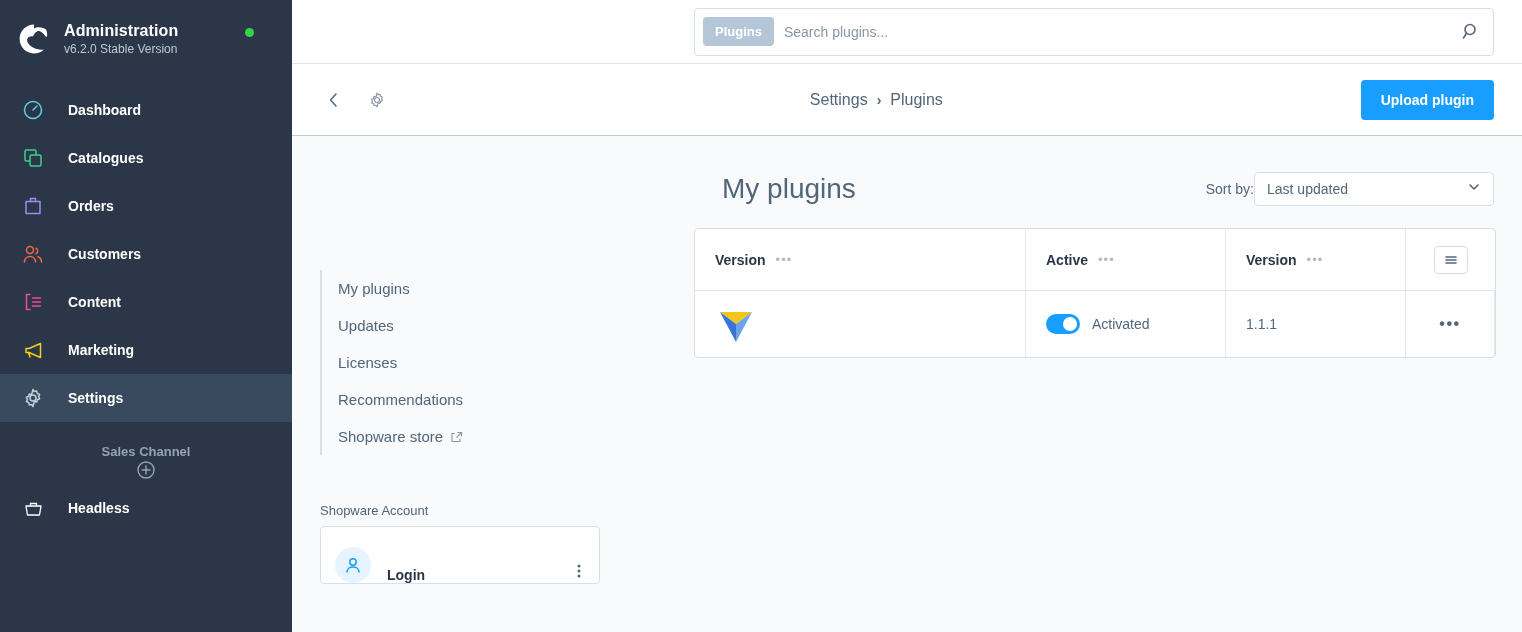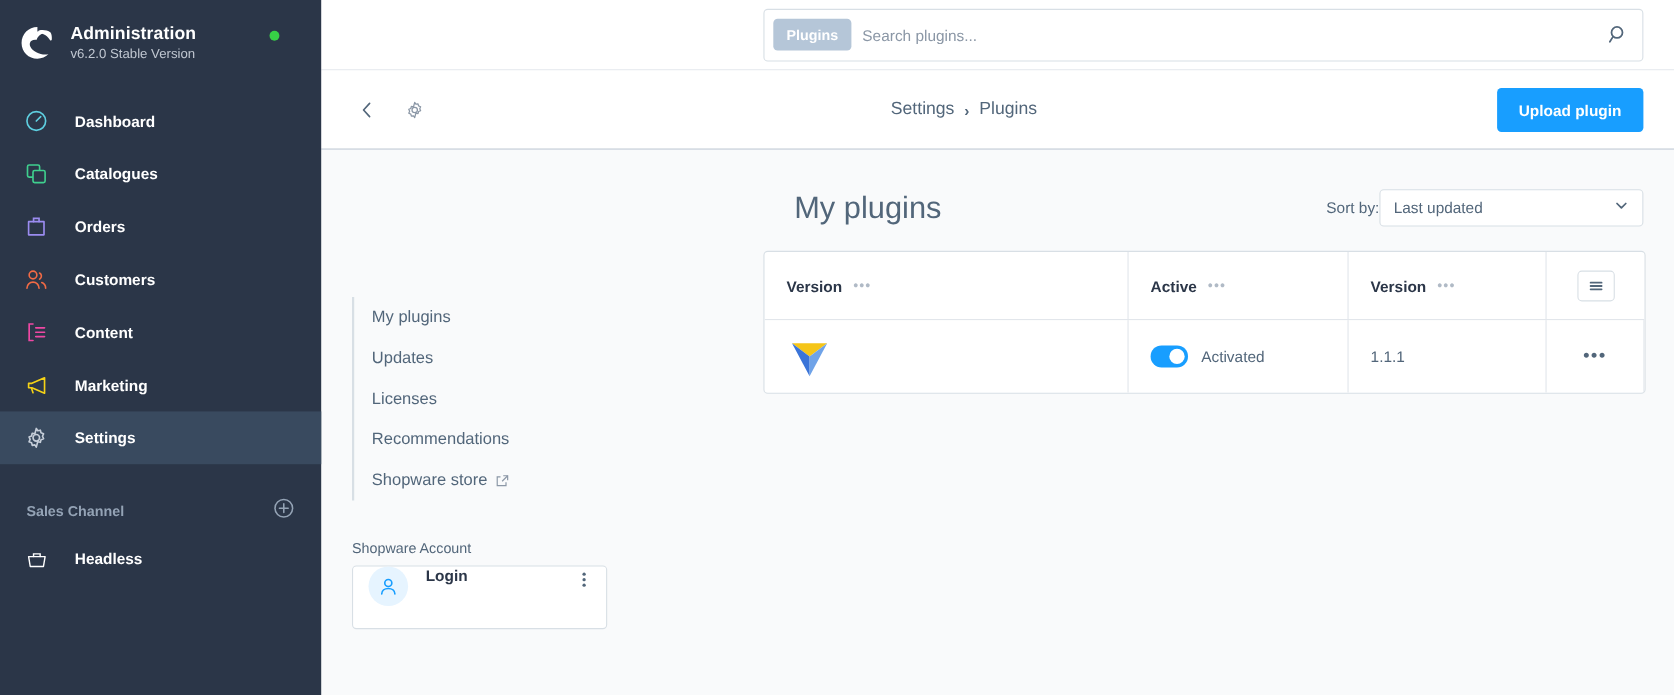--- a/index.html
+++ b/index.html
@@ -34,21 +34,21 @@
     display: flex; align-items: center;
     height: 48px; padding-left: 18px;
     cursor: pointer;
   }
   .nav-item.active { background: #394a5f; }
   .nav-ico { width: 30px; flex: 0 0 30px; display: flex; align-items: center; justify-content: center; margin-right: 20px; }
   .nav-label { color: #fff; font-size: 14px; font-weight: bold; }
 
   .sc-head {
     display: flex; align-items: center; justify-content: space-between;
-    padding: 0 24px 0 24px; height: 40px; margin-top: 22px;
+    padding: 0 24px 0 24px; height: 40px; margin-top: 22px; flex-direction: column;
   }
   .sc-title { color: #94a3b5; font-size: 13px; font-weight: bold; }
   .sc-plus { cursor: pointer; }
   .sc-item { display: flex; align-items: center; height: 48px; padding-left: 18px; cursor: pointer; }
   .sc-ico { width: 30px; flex: 0 0 30px; display: flex; align-items: center; justify-content: center; margin-right: 20px; }
   .sc-label { color: #fff; font-size: 14px; font-weight: bold; }
 
   
   .main { flex: 1; display: flex; flex-direction: column; background: #f9fafb; min-width: 0; }
 
@@ -102,25 +102,25 @@
     cursor: pointer;
   }
   .sortby-value { flex: 1; font-size: 14px; color: #52667a; }
 
   .body-cols { display: flex; padding: 0 28px; margin-top: 22px; }
   .left-col { width: 374px; flex: 0 0 374px; padding-top: 42px; }
   .side-menu { border-left: 2px solid #d8dfe5; padding-left: 16px; }
   .side-menu-item { font-size: 15px; color: #52667a; padding: 10px 0; cursor: pointer; display: flex; align-items: center; }
   .ext-ico { margin-left: 8px; display: flex; align-items: center; }
 
-  .account-block { margin-top: 36px; }
+  .account-block { margin-top: 48px; }
   .account-label { font-size: 13px; color: #52667a; margin-bottom: 8px; }
   .account-card {
-    width: 232px; height: 58px; border: 1px solid #d8dfe5; border-radius: 4px;
-    background: #fff; display: flex; align-items: flex-start; padding: 0 14px;
+    width: 280px; height: 58px; border: 1px solid #d8dfe5; border-radius: 4px;
+    background: #fff; display: flex; align-items: flex-end; padding: 0 14px;
   }
   .account-avatar {
     width: 36px; height: 36px; border-radius: 50%; background: #e6f4ff;
     display: flex; align-items: center; justify-content: center; margin-right: 16px;
   }
   .account-name { flex: 1; font-size: 14px; font-weight: bold; color: #2b3648; }
   .account-dots { cursor: pointer; display:flex; align-items:center; padding: 4px; }
 
   .right-col { flex: 1; min-width: 0; }
   .table-card {

